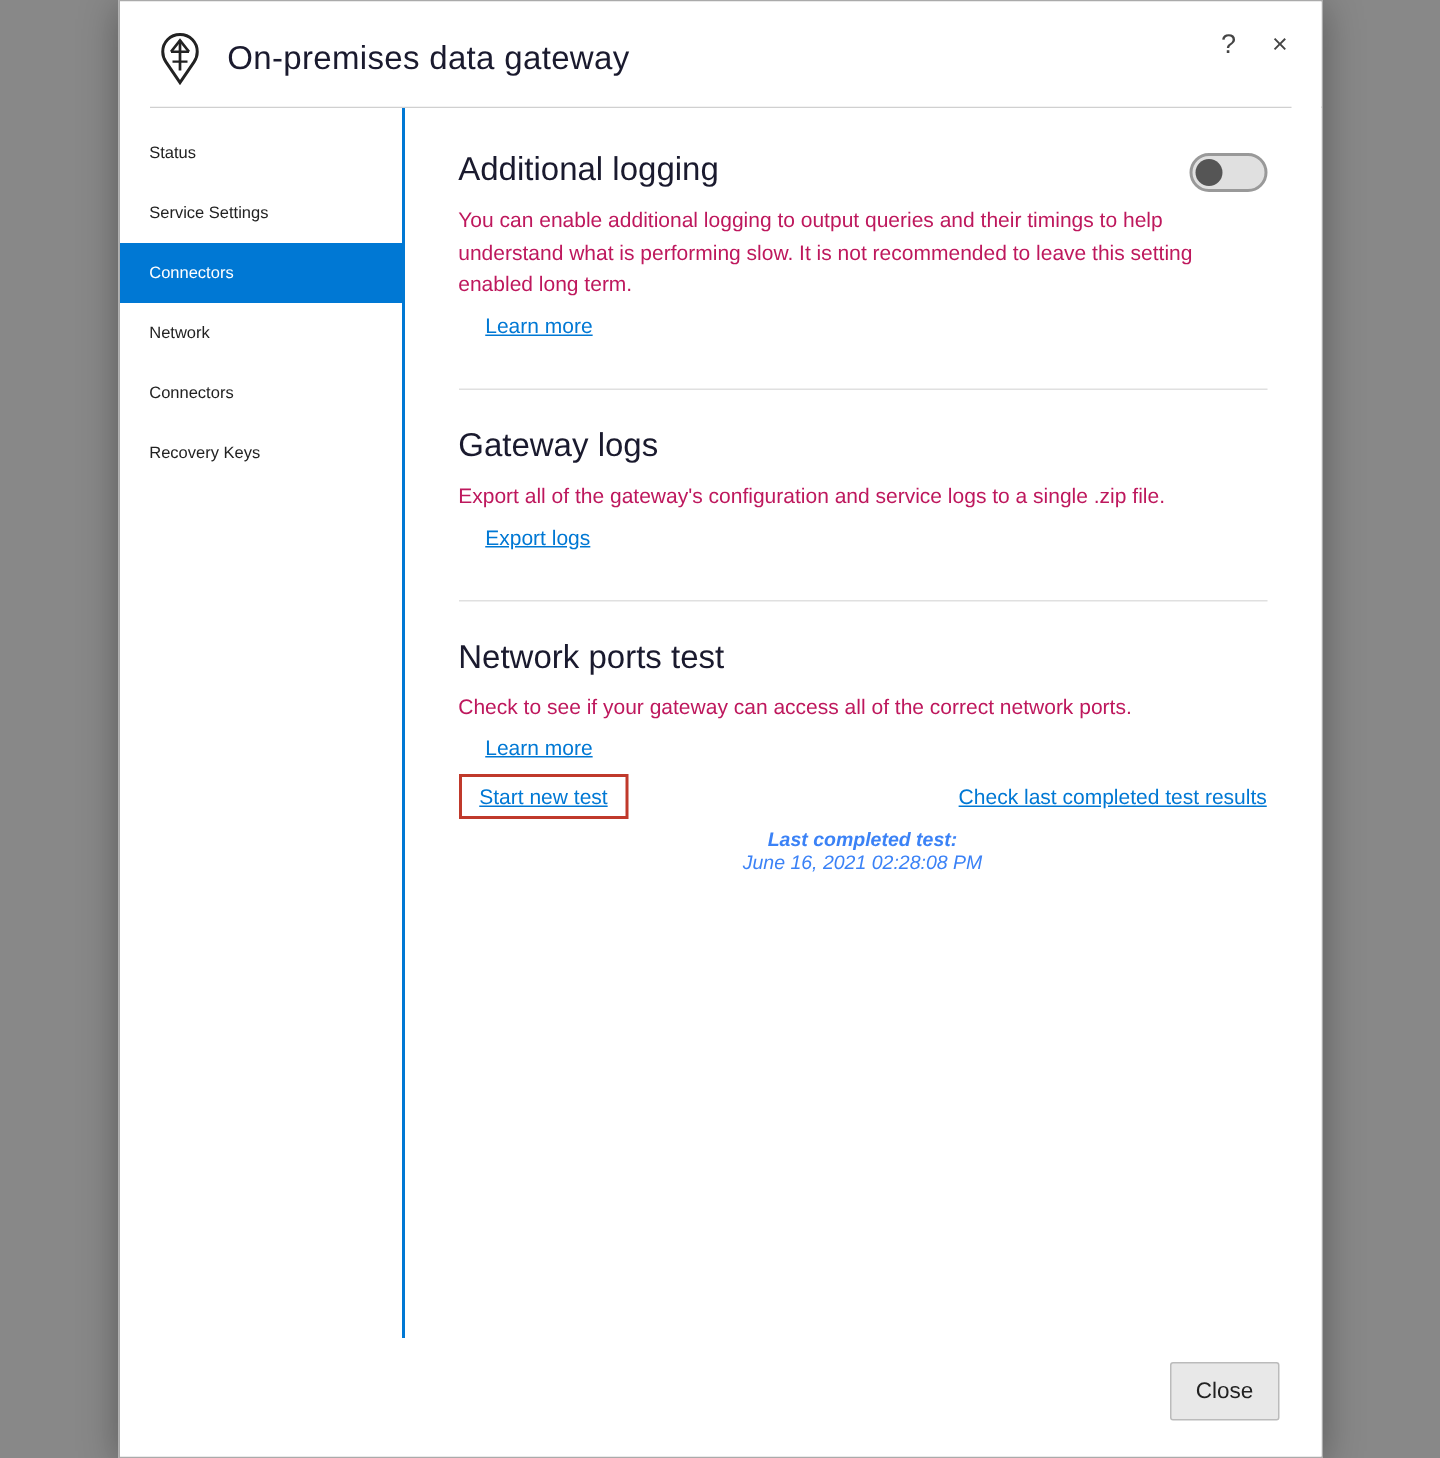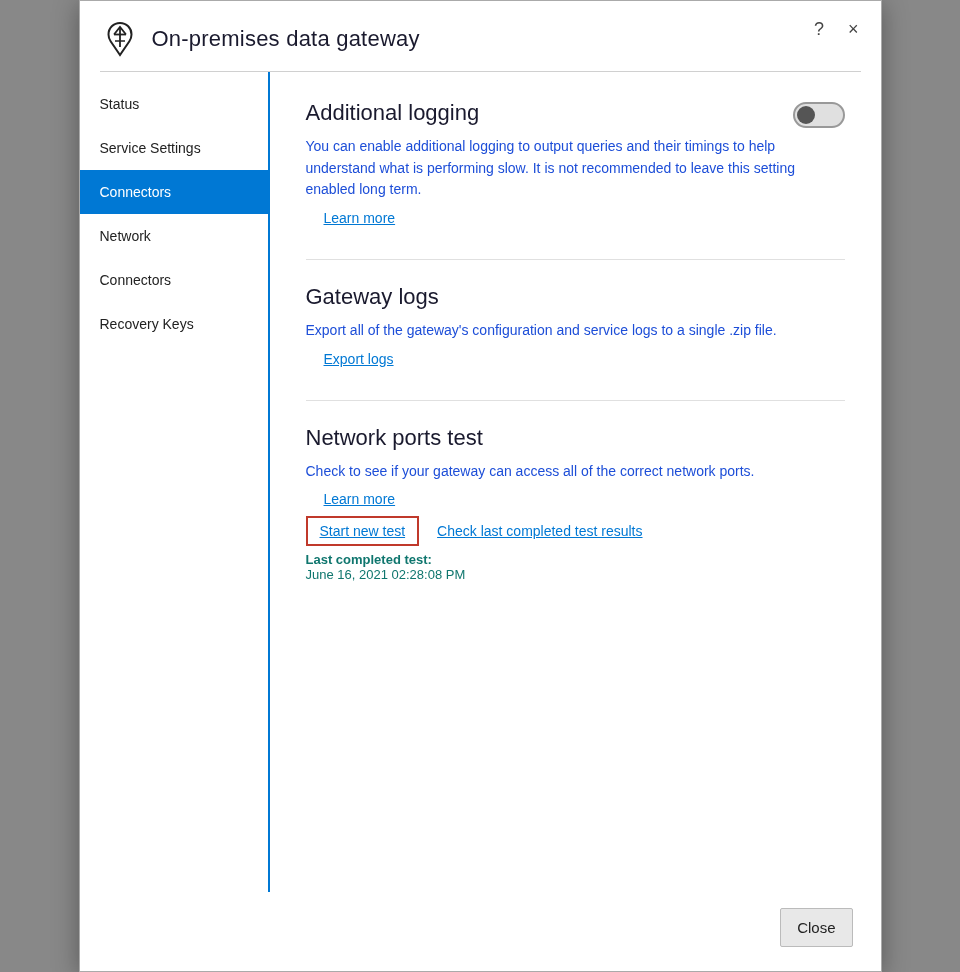--- a/index.html
+++ b/index.html
@@ -66,21 +66,21 @@
     }
     .sidebar {
       width: 190px;
       flex-shrink: 0;
       border-right: 2px solid #0078d4;
       background: #fff;
       padding-top: 10px;
     }
     .sidebar-item {
       padding: 14px 20px;
-      font-size: 14px;
+      font-size: 11px;
       color: #222;
       cursor: pointer;
       user-select: none;
     }
     .sidebar-item.active {
       background: #0078d4;
       color: #fff;
     }
     .main-content {
       flex: 1;
@@ -92,21 +92,21 @@
       margin-bottom: 32px;
     }
     .section-title {
       font-size: 22px;
       font-weight: 400;
       color: #1a1a2e;
       margin-bottom: 10px;
     }
     .section-desc {
       font-size: 14px;
-      color: #1d4ed8;
+      color: #be185d;
       line-height: 1.55;
       margin-bottom: 8px;
     }
     .link {
       color: #0078d4;
       text-decoration: underline;
       cursor: pointer;
       font-size: 14px;
       background: none;
       border: none;
@@ -145,37 +145,39 @@
       transition: left 0.15s;
     }
     .horizontal-divider {
       height: 1px;
       background: #e0e0e0;
       margin: 8px 0 24px 0;
     }
     .network-test-actions {
       display: flex;
       align-items: center;
+      justify-content: space-between;
       margin-top: 8px;
     }
     .start-test-btn {
       color: #0078d4;
       text-decoration: underline;
       cursor: pointer;
       font-size: 14px;
       background: none;
       border: 2px solid #c0392b;
       padding: 5px 12px;
       outline: none;
     }
     .last-test-info {
-      text-align: left;
+      text-align: center;
       font-size: 13px;
-      color: #0f766e;
+      color: #3b82f6;
       margin-top: 6px;
+      font-style: italic;
     }
     .last-test-label {
       font-weight: 600;
     }
     .footer {
       display: flex;
       justify-content: flex-end;
       padding: 16px 28px 24px 28px;
       background: #fff;
     }

